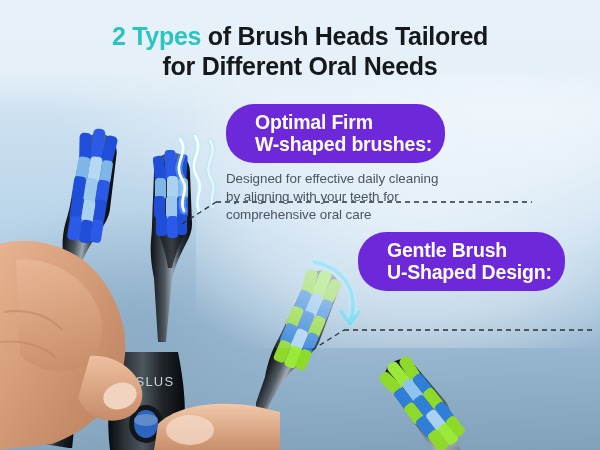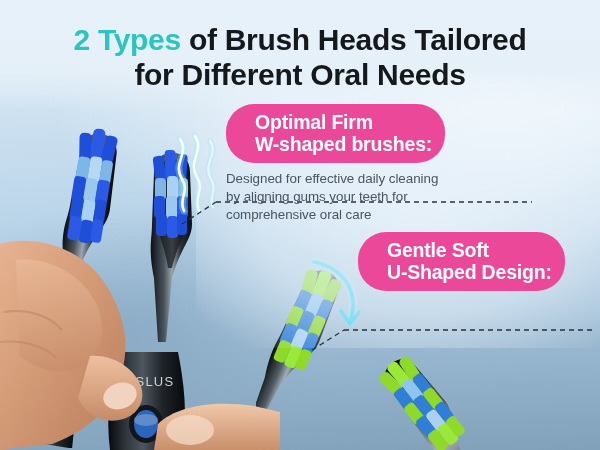--- a/index.html
+++ b/index.html
@@ -33,31 +33,31 @@
   }
   .top-wash{
     position:absolute;left:0;top:0;width:600px;height:112px;
     background:linear-gradient(180deg,#e7f1f9 0%,#e5f0f8 62%,rgba(229,240,248,0) 100%);
   }
 
   
   .headline{
     position:absolute;left:0;top:22px;width:600px;
     text-align:center;line-height:1.18;
-    font-size:30px;font-weight:bold;color:#16191c;
+    font-size:25px;font-weight:bold;color:#16191c;
     letter-spacing:-.3px;
   }
   .headline .accent{color:#2BC4C0;}
   .headline .l2{display:block;text-align:center;}
 
   
   .callout{position:absolute;}
   .badge{
     display:inline-block;
-    background:#ec4899;
+    background:#6d28d9;
     color:#ffffff;
     border-radius:28px;
     padding:7px 13px 8px 29px;
     font-size:19.5px;font-weight:bold;line-height:1.13;
     letter-spacing:-.2px;
     white-space:pre-line;
   }
   .body-copy{
     margin-top:7px;
     color:#4a5560;
@@ -314,22 +314,22 @@
 
   <div class="headline">
     <span class="accent">2 Types</span><span> of Brush Heads Tailored</span>
     <span class="l2">for Different Oral Needs</span>
   </div>
 
   <div class="callout" id="callout-firm">
     <div class="badge">Optimal Firm
 W-shaped brushes:</div>
     <div class="body-copy">Designed for effective daily cleaning
-by aligning gums your teeth for
+by aligning with your teeth for
 comprehensive oral care</div>
   </div>
 
   <div class="callout" id="callout-soft">
-    <div class="badge">Gentle Soft
+    <div class="badge">Gentle Brush
 U-Shaped Design:</div>
   </div>
 
 </div>
 
 </body></html>

